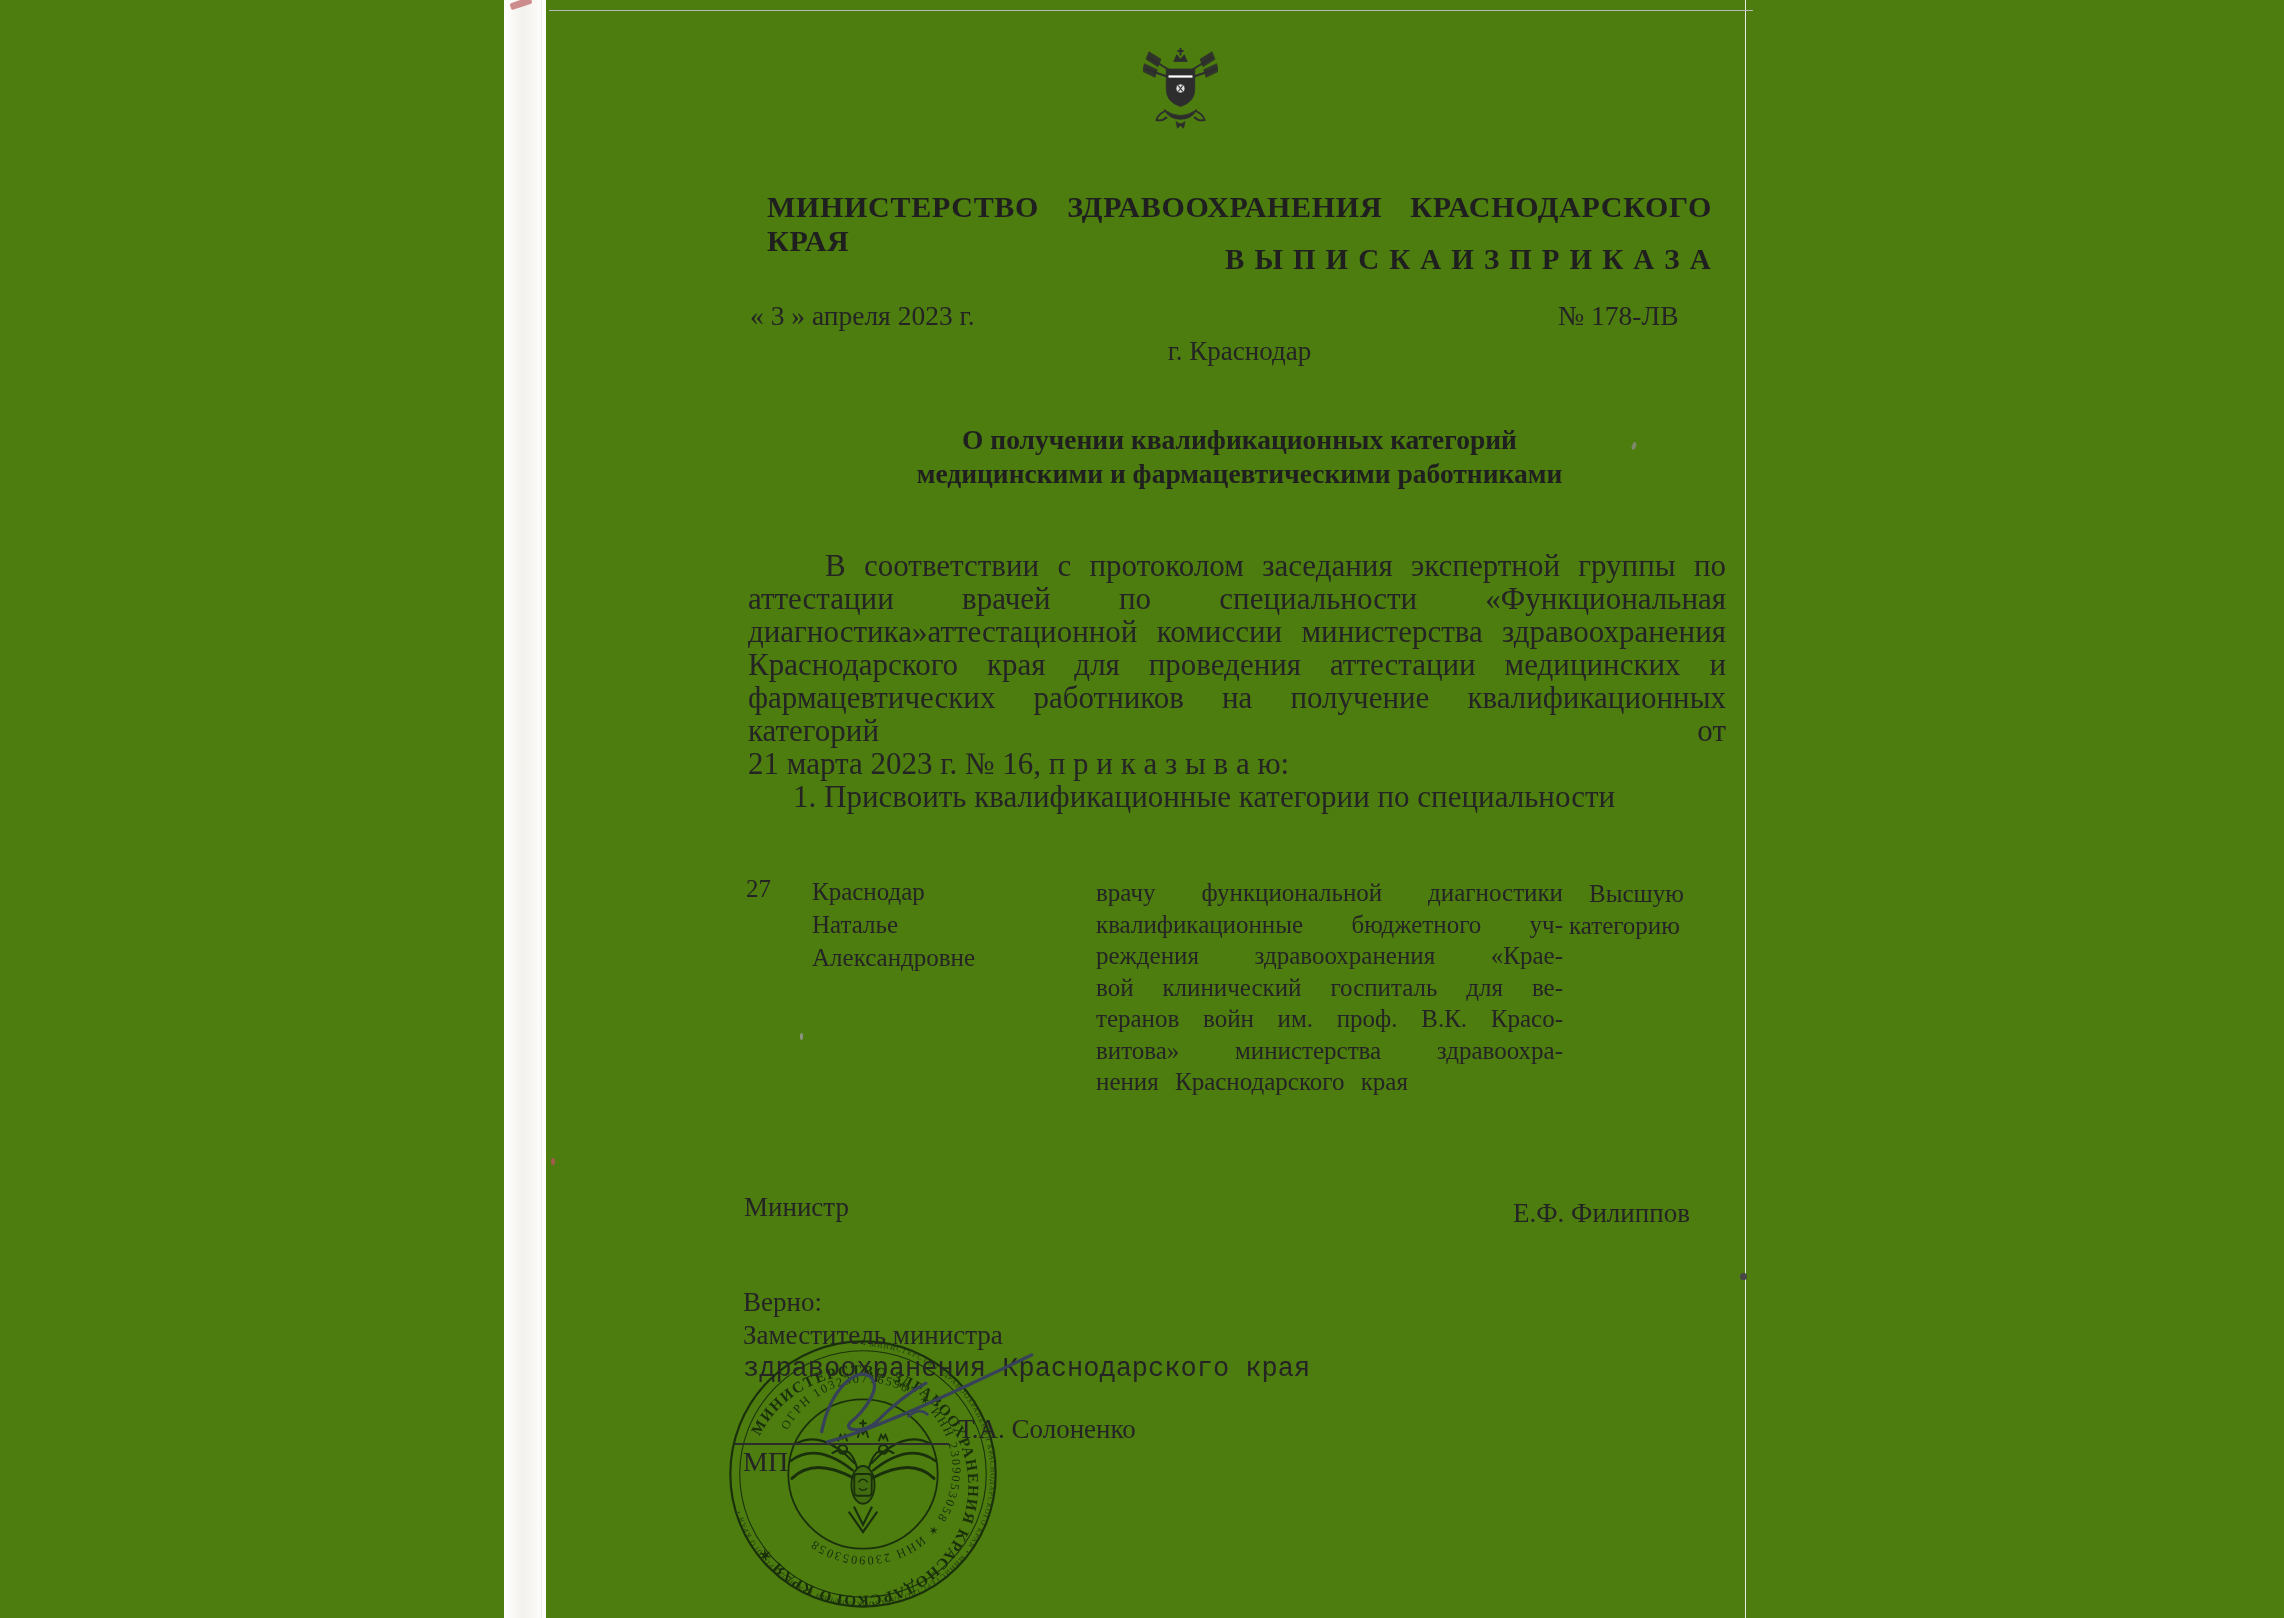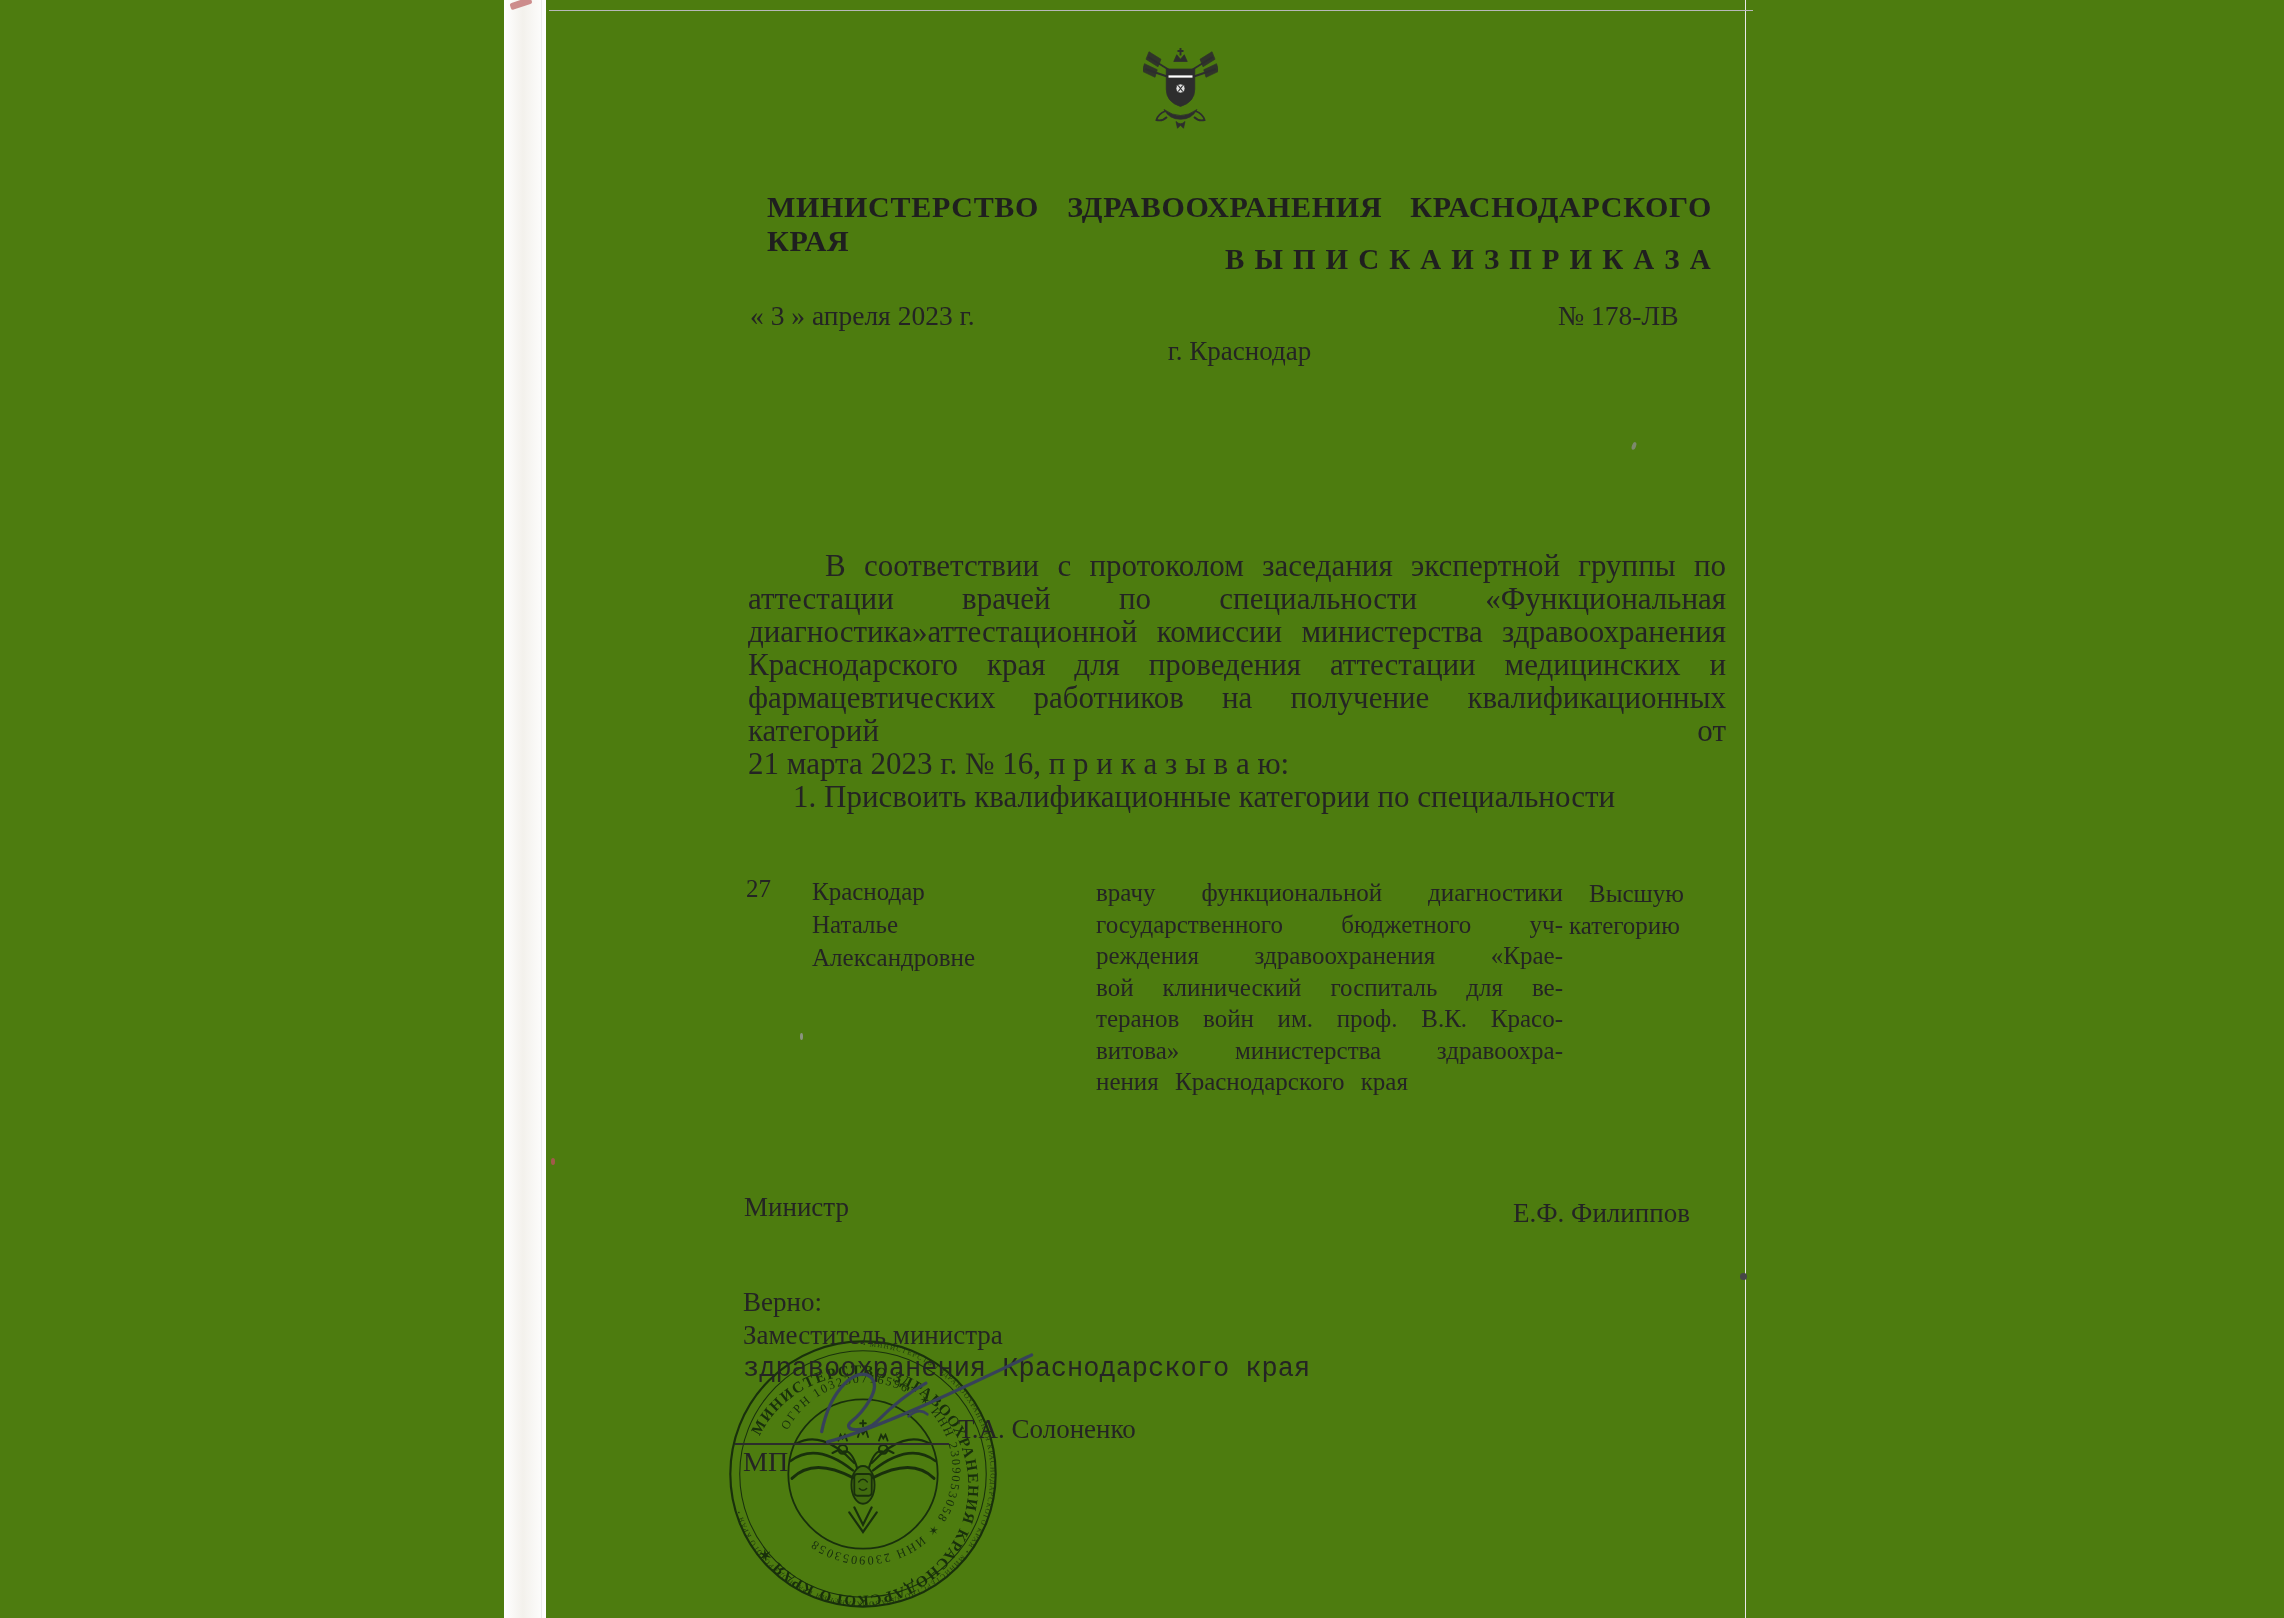--- a/index.html
+++ b/index.html
@@ -98,40 +98,44 @@
       <path d="M44,100 q6,6 12,0 l-2,9 -4,-4 -4,4 z"></path>
     </g>
   </svg>
 
   <div class="h-ministry">МИНИСТЕРСТВО ЗДРАВООХРАНЕНИЯ КРАСНОДАРСКОГО КРАЯ</div>
   <div class="h-doctype">В Ы П И С К А  И З  П Р И К А З А</div>
   <div class="h-date">« 3 » апреля  2023 г.</div>
   <div class="h-number">№  178-ЛВ</div>
   <div class="h-city">г. Краснодар</div>
 
+  <div class="subject">
+    <div>О получении квалификационных категорий</div>
+    <div>медицинскими и фармацевтическими работниками</div>
+  </div>
 
   <div class="body-par">
     <div class="bl just ind1">В соответствии с протоколом заседания экспертной группы по</div>
     <div class="bl just">аттестации врачей по специальности «Функциональная</div>
     <div class="bl just">диагностика»аттестационной комиссии министерства здравоохранения</div>
     <div class="bl just">Краснодарского края для проведения аттестации медицинских и</div>
     <div class="bl just">фармацевтических работников на получение квалификационных  категорий  от</div>
     <div class="bl">21 марта  2023 г.  №  16,  п р и к а з ы в а ю:</div>
     <div class="bl ind2">1. Присвоить  квалификационные  категории  по специальности</div>
   </div>
 
   <div class="t-num">27</div>
   <div class="t-name">
     <div>Краснодар</div>
     <div>Наталье</div>
     <div>Александровне</div>
   </div>
   <div class="t-pos">
     <div class="pl">врачу функциональной диагностики</div>
-    <div class="pl">государственного бюджетного уч-</div>
+    <div class="pl">квалификационные бюджетного уч-</div>
     <div class="pl">реждения здравоохранения «Крае-</div>
     <div class="pl">вой клинический госпиталь для ве-</div>
     <div class="pl">теранов войн  им. проф. В.К. Красо-</div>
     <div class="pl">витова» министерства здравоохра-</div>
     <div class="pl-last">нения  Краснодарского края</div>
   </div>
   <div class="t-cat">
     <div class="c0">Высшую</div>
     <div>категорию</div>
   </div>

